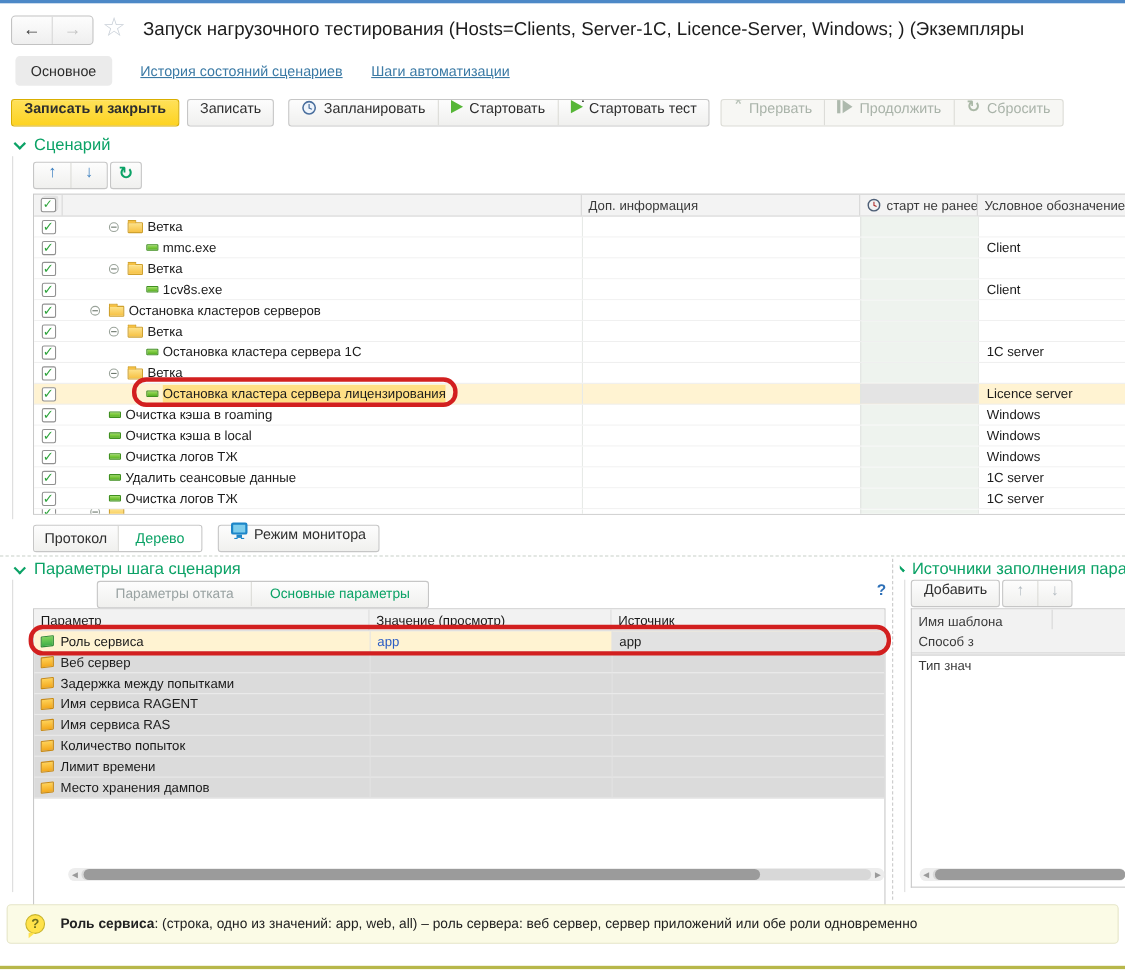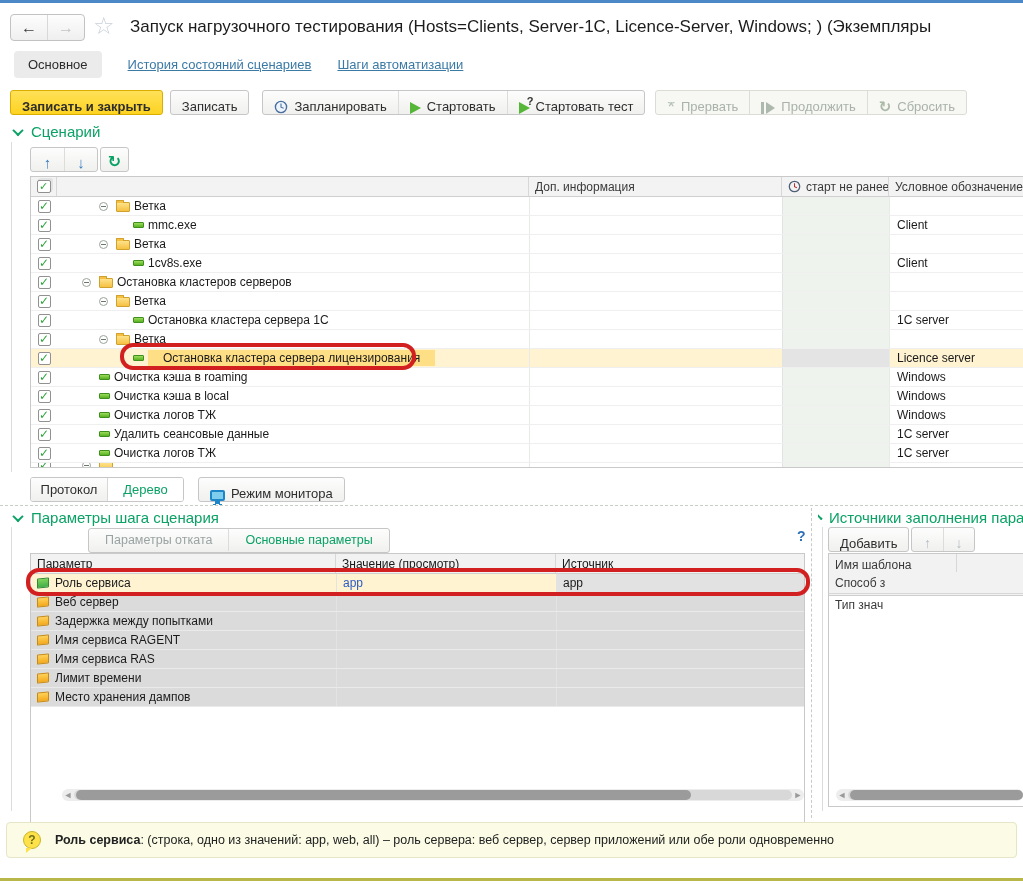--- a/index.html
+++ b/index.html
@@ -29,21 +29,21 @@
     color:#1c1c1c; white-space:nowrap; overflow:hidden; }
 
   
   .tabs { left:14px; top:50px; height:28px; display:flex; align-items:center; gap:26px; }
   .tab-active { background:#ebebeb; border-radius:4px; padding:0 14px; height:27px;
     line-height:27px; font-size:13px; color:#2c2c2c; }
   .tab-link { font-size:13px; color:#3b7aa5; text-decoration:underline; cursor:pointer; }
 
   
   .toolbar { left:10px; top:90px; right:0; height:26px; display:flex; align-items:flex-start; }
-  .btn { display:inline-flex; align-items:flex-end; gap:6px; height:25px; padding:0 11px;
+  .btn { display:inline-flex; align-items:flex-start; gap:6px; height:25px; padding:0 11px;
     border:1px solid #c6c6c6; border-radius:3px; background:linear-gradient(#fdfdfd,#f0f0ee);
     font-size:13px; color:#2e2e2e; white-space:nowrap; }
   .btn-yellow { background:linear-gradient(#ffe159,#fdd321); border-color:#d9ae00; font-weight:bold; }
   .btn-group { display:inline-flex; border:1px solid #c6c6c6; border-radius:3px;
     background:linear-gradient(#fdfdfd,#f0f0ee); overflow:hidden; height:25px; }
   .btn-group .btn { border:none; border-radius:0; background:transparent; height:23px; }
   .btn-group .btn + .btn { border-left:1px solid #dcdcd8; }
   .btn-group.disabled { background:#f7f7f4; border-color:#dcdcd6; }
   .btn-group.disabled .btn { color:#a9b3a9; }
   .ml7{margin-left:7px} .ml13{margin-left:13px} .ml10{margin-left:10px}
@@ -89,21 +89,21 @@
   .w-cb   { width:26px; justify-content:center; }
   .w-tree { width:472px; }
   .w-dop  { width:253px; padding-left:6px; border-left:1px solid #e7eae7; }
   .w-start{ width:107px; border-left:1px solid #e0e4e0; }
   .w-usl  { flex:1; padding-left:7px; border-left:1px solid #e7eae7; }
   .t-row .w-start { background:#eef3ee; }
   .t-row.sel { background:#fff3d2; }
   .t-row.sel .w-start { background:#e4e4e4; }
   .t-cell, .t-label { font-size:12px; }
   .t-label { margin-left:4px; }
-  .t-label.focus { background:#ffdf85; padding:1px 15px; }
+  .t-label.focus { background:#ffdf85; padding:1px 0; }
 
   .checkbox { width:13px; height:13px; background:#fff; border:1px solid #919191;
     border-radius:2px; font-size:12px; line-height:10px; font-weight:bold; color:#2fa43c;
     text-align:center; display:inline-block; }
   .multicheck { position:relative; width:14px; height:13px; background:#fff;
     border:1px solid #8f8f8f; border-radius:2px; box-shadow:2px -2px 0 #e3e3e3, 1px -1px 0 #bdbdbd;
     font-size:11px; line-height:10px; font-weight:bold; color:#2fa43c; text-align:center; }
   .expander { width:17px; display:inline-flex; align-items:center; flex:none; }
   .expander .minus { width:9px; height:9px; border:1px solid #9aa39a; border-radius:50%;
     position:relative; background:#fff; }
@@ -619,20 +619,32 @@
         <div class="p-cell pw2">
           <span class="p-val"></span>
         </div>
         <div class="p-cell pw3">
           <span></span>
         </div>
       </div>
       <div class="p-row gray">
         <div class="p-cell pw1">
           <span class="icon-tag tag-orange"></span>
+          <span>Количество попыток</span>
+        </div>
+        <div class="p-cell pw2">
+          <span class="p-val"></span>
+        </div>
+        <div class="p-cell pw3">
+          <span></span>
+        </div>
+      </div>
+      <div class="p-row gray">
+        <div class="p-cell pw1">
+          <span class="icon-tag tag-orange"></span>
           <span>Лимит времени</span>
         </div>
         <div class="p-cell pw2">
           <span class="p-val"></span>
         </div>
         <div class="p-cell pw3">
           <span></span>
         </div>
       </div>
       <div class="p-row gray">

